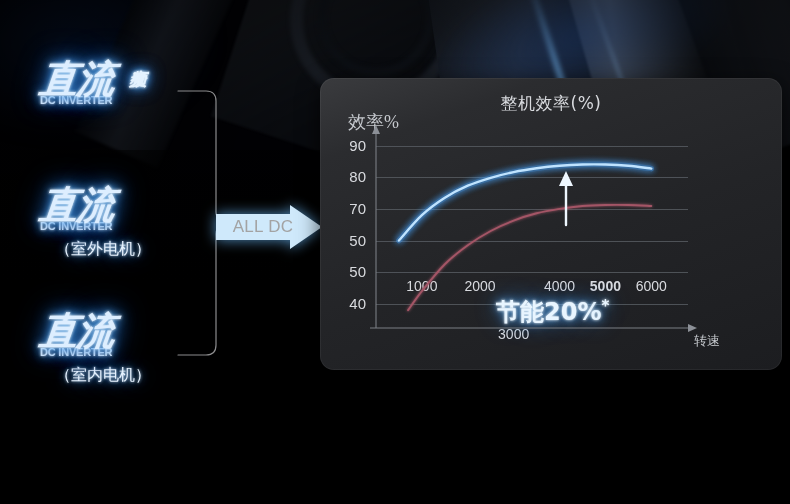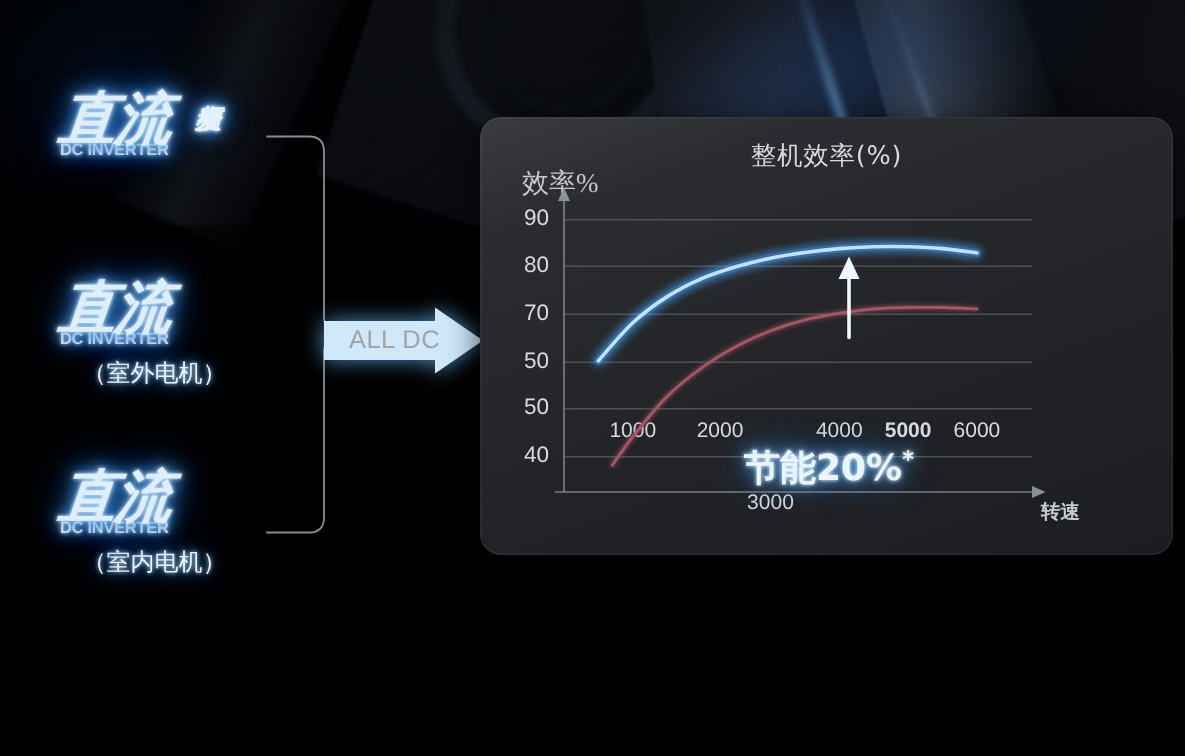--- a/index.html
+++ b/index.html
@@ -207,21 +207,21 @@
     left: 28px; top: 32px;
     font-family: Liberation Serif, serif;
     font-size: 18px;
     color: #c6c9ce;
   }
   .x-axis-title {
     position: absolute;
     left: 374px; top: 254px;
     font-family: "DejaVu Sans", sans-serif;
     font-size: 13px;
-    font-weight: 700;
+    font-weight: 400;
     color: #c6c9ce;
     text-align: center;
   }
   .plot {
     position: absolute;
     left: 56px; top: 58px;
     width: 312px; height: 190px;
   }
   .gridline {
     position: absolute; left: 0; width: 312px; height: 1px;

